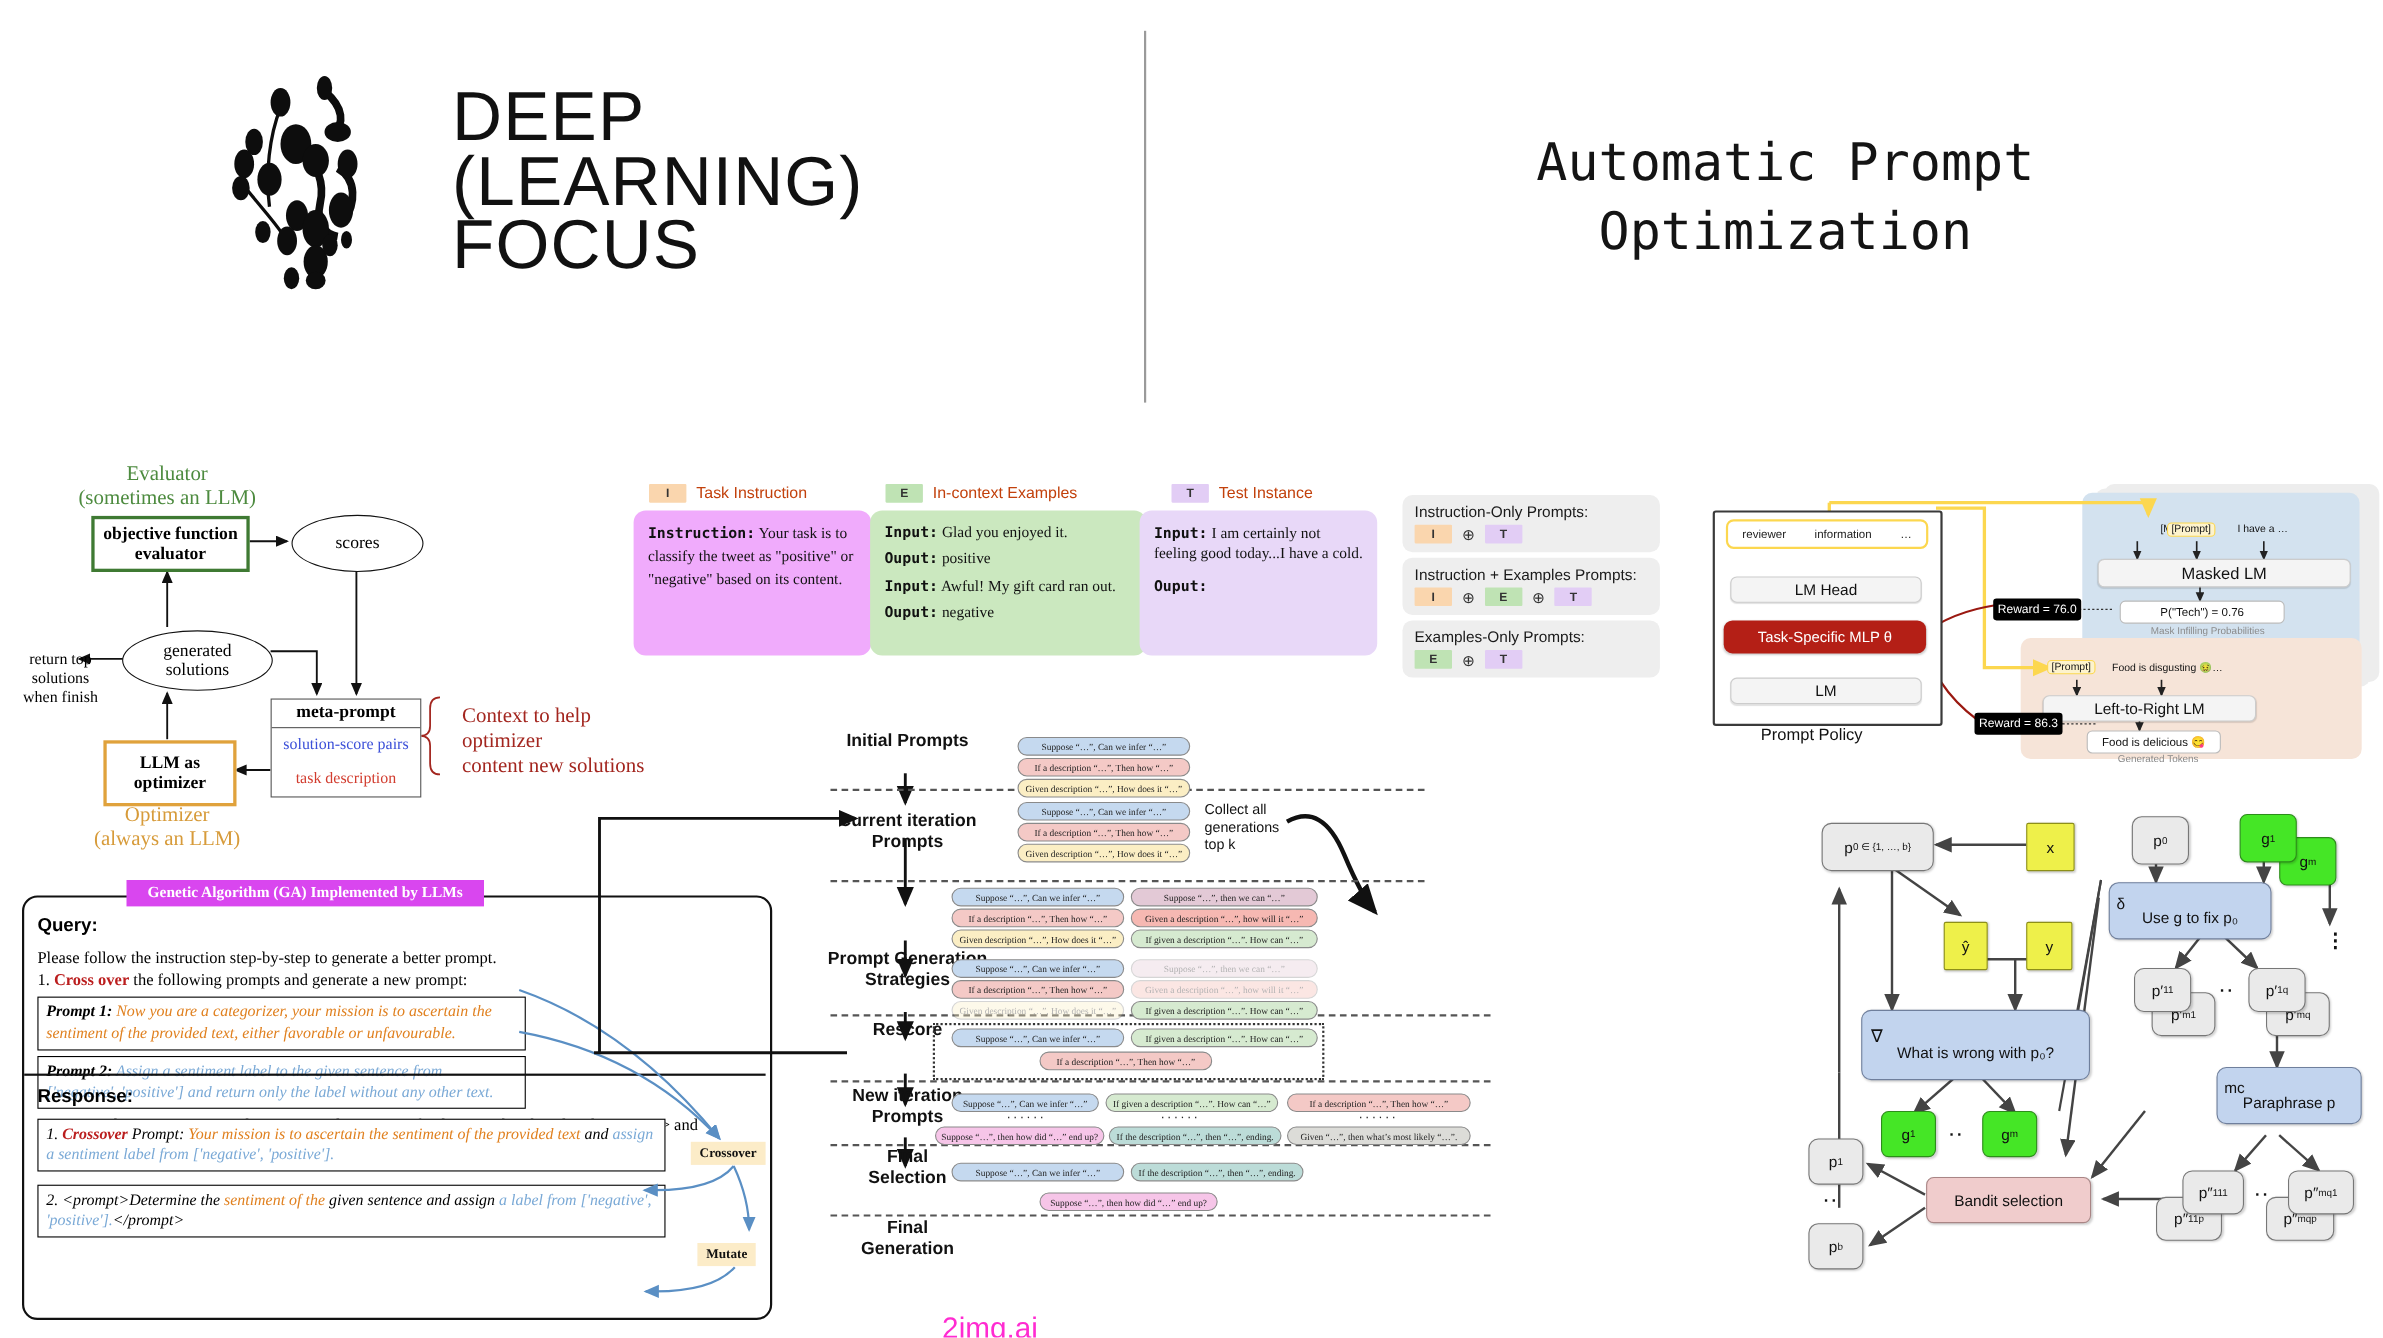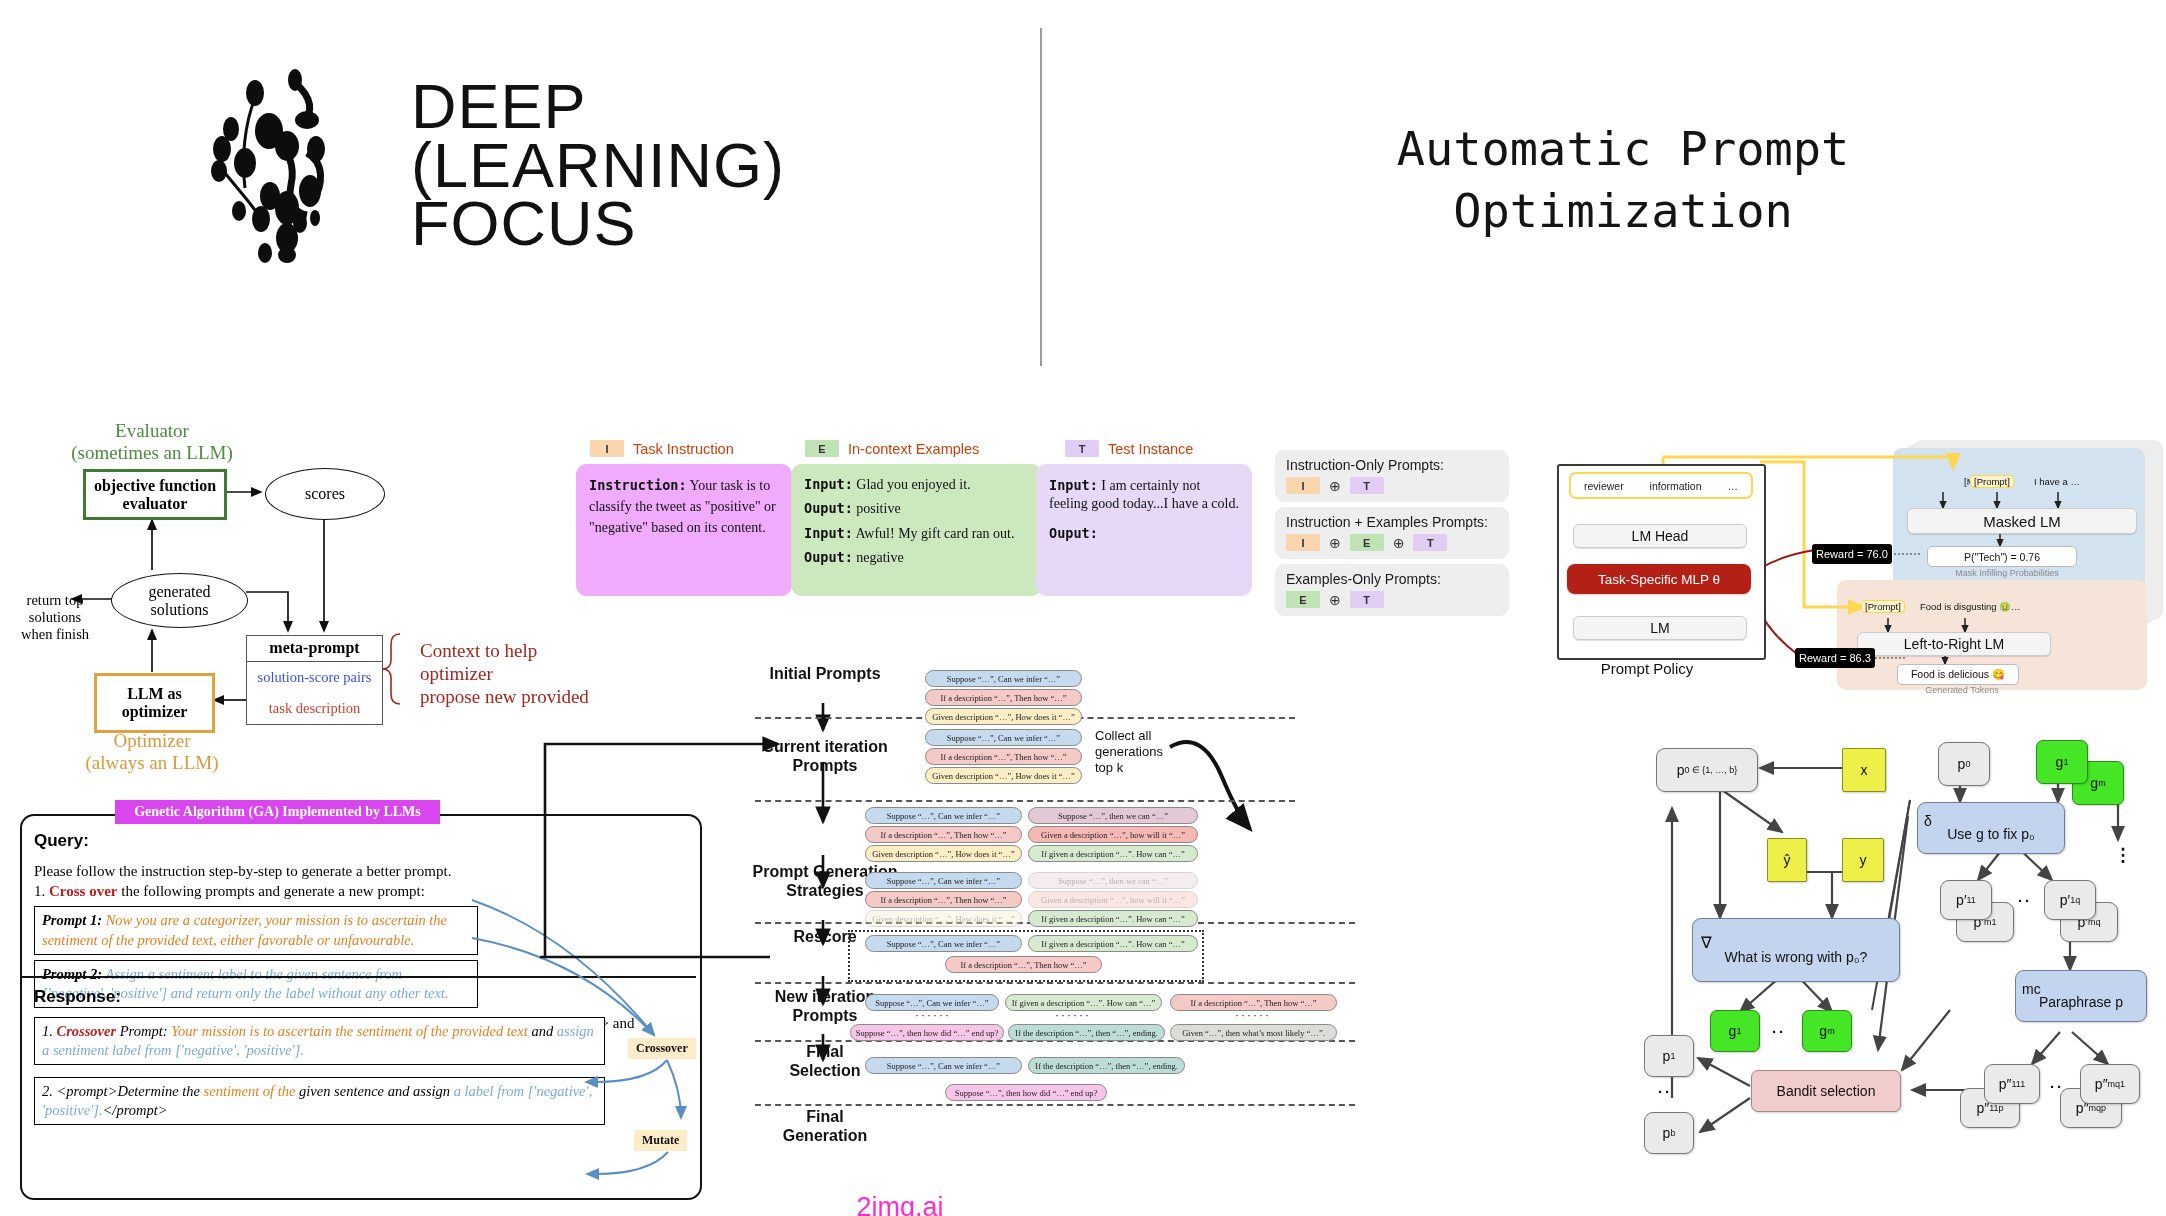--- a/index.html
+++ b/index.html
@@ -236,21 +236,21 @@
     <span>Optimizer</span><br>
     <span>(always an LLM)</span>
   </div>
   <div id="meta-prompt">
     <div class="mp-head">meta-prompt</div>
     <div class="mp-row mp-blue">solution-score pairs</div>
     <div class="mp-row mp-red">task description</div>
   </div>
   <div id="ctx-note">
     <span>Context to help optimizer</span><br>
-    <span>propose new provided</span>
+    <span>content new solutions</span>
   </div>
 </div>
 
 <div class="abs" style="left:560px;top:440px;width:990px;height:200px;">
 
   <div class="pc-head" style="left:30px;top:0px;">
     <span class="pc-chip chip-i">I</span>
     <span class="pc-head-label">Task Instruction</span>
   </div>
   <div class="pc-card card-i" style="left:16px;top:24px;width:190px;height:110px;">

